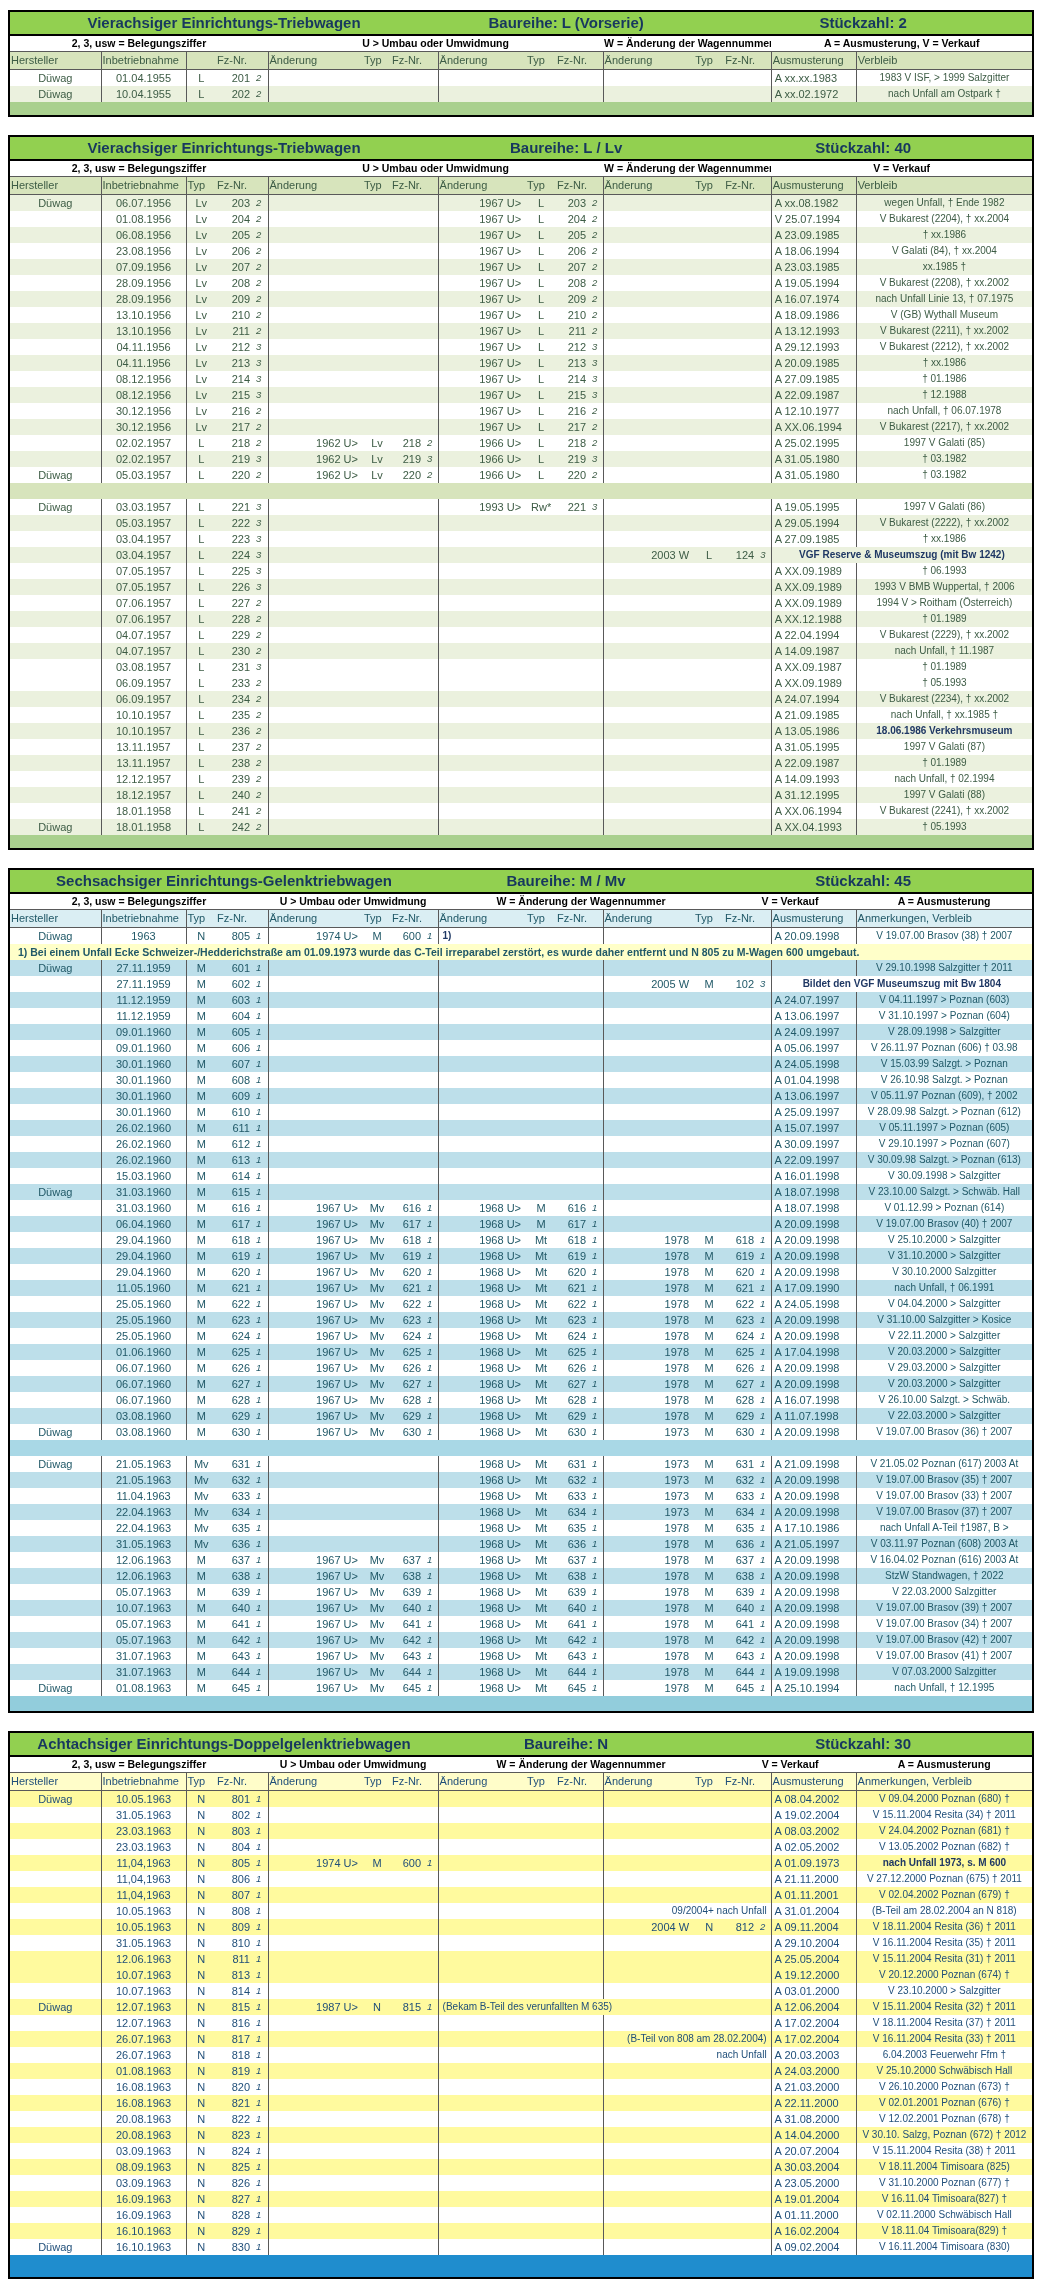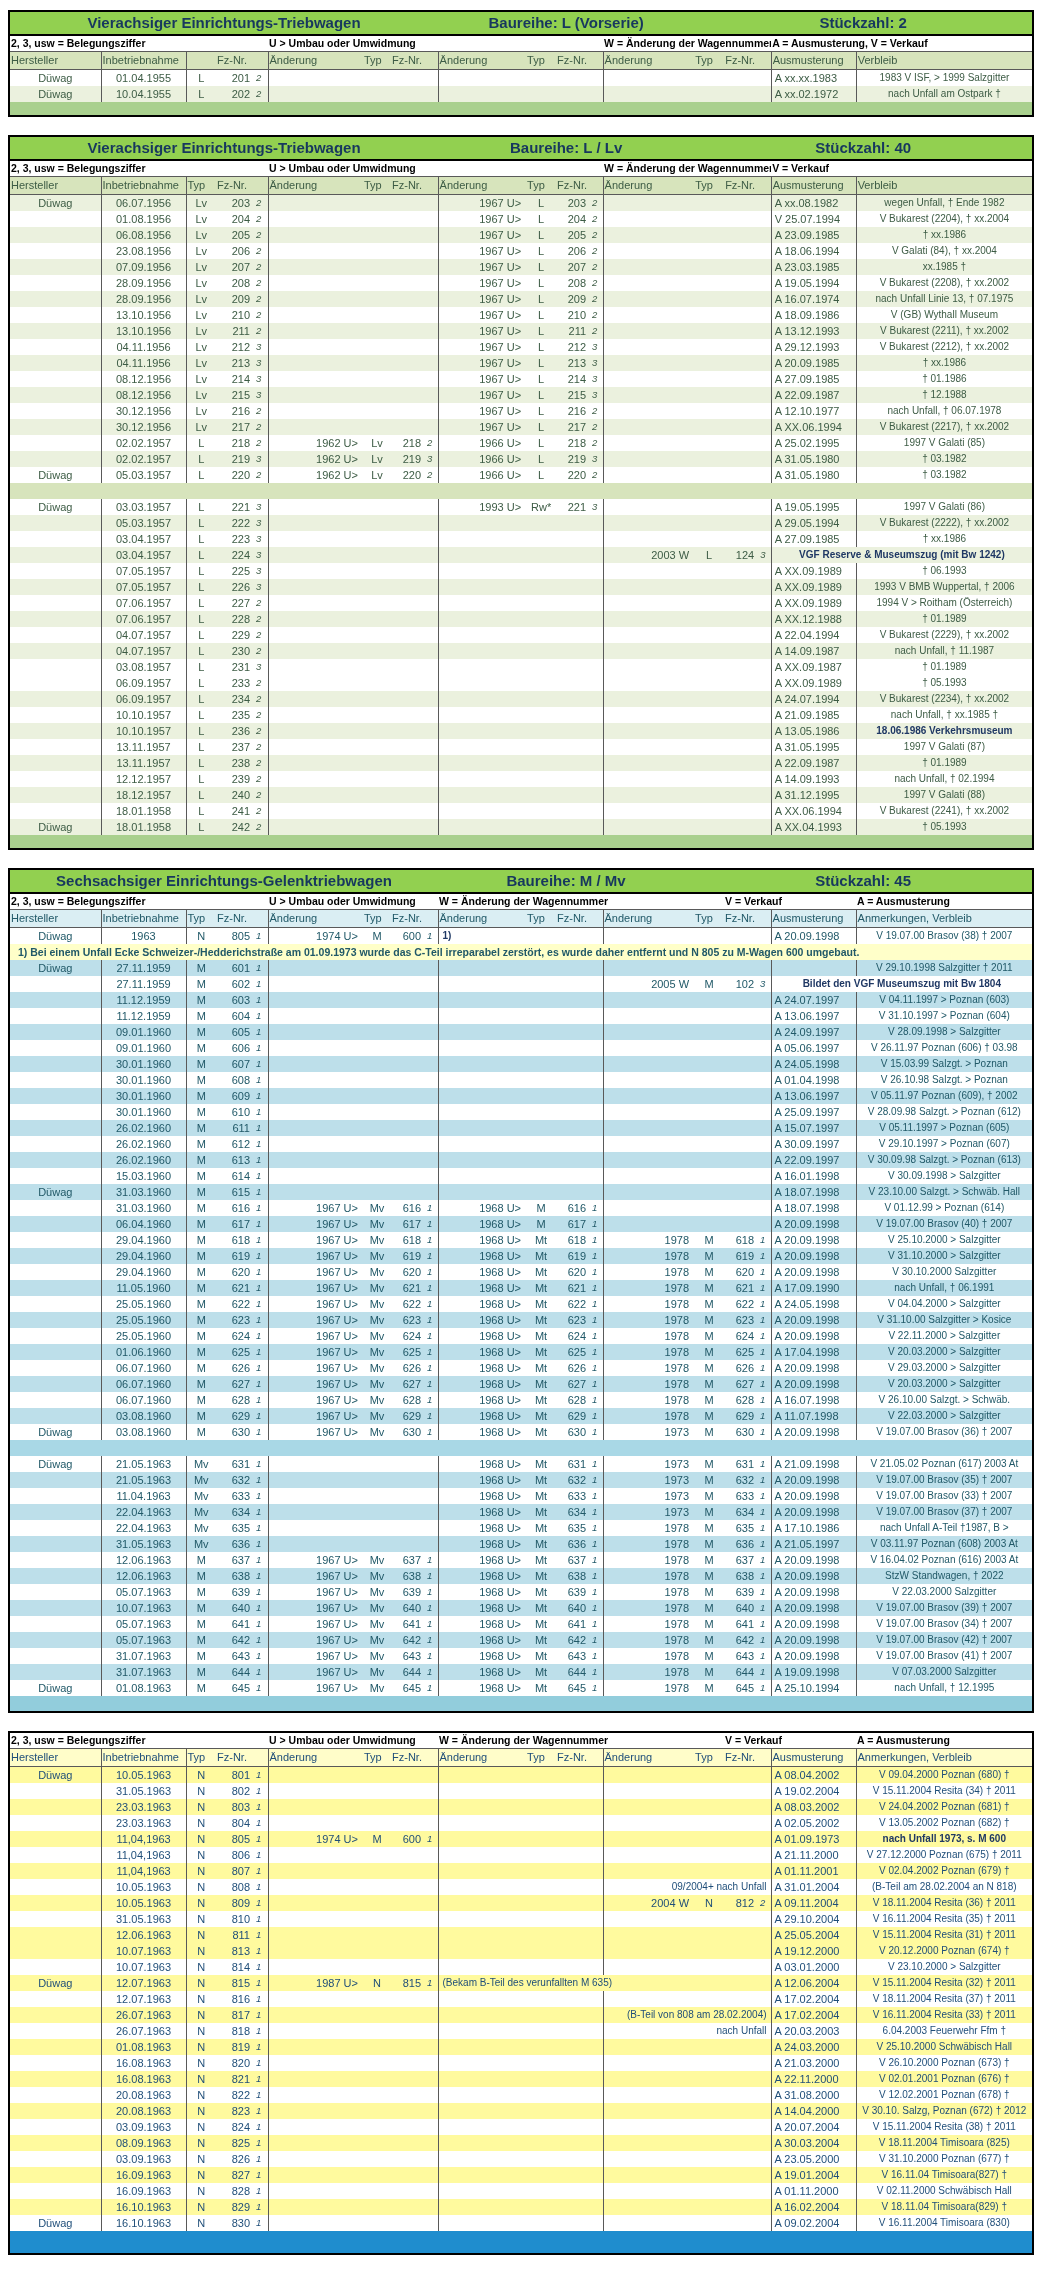--- a/index.html
+++ b/index.html
@@ -1,20 +1,20 @@
 <!DOCTYPE html>
 <html><head>
 <meta charset="utf-8">
 <style>
   html,body{margin:0;background:#FFFFFF;}
   body{width:1040px;box-sizing:border-box;padding:10px 8px;font-family:"Liberation Sans",sans-serif;}
   table{border-collapse:collapse;table-layout:fixed;width:1024px;border:2px solid #000;margin:0 0 18px 0;}
   td{height:16px;line-height:16px;font-size:11px;padding:0 1px;overflow:hidden;white-space:nowrap;color:var(--ink);}
   tr.title td{background:var(--titleBg);color:var(--titleInk);font-weight:bold;font-size:15px;height:22px;line-height:22px;text-align:center;border-bottom:2px solid #000;}
-  tr.legend td{background:#FFFFFF;color:#000;font-weight:bold;font-size:10.5px;height:15px;line-height:15px;border-bottom:1px solid #595959;}
+  tr.legend td{background:#FFFFFF;color:#000;font-weight:bold;font-size:10.5px;height:15px;line-height:15px;text-align:center;border-bottom:1px solid #595959;}
   tr.hdr td{background:var(--hdr);font-size:11px;height:17px;line-height:17px;border-bottom:1px solid #595959;}
   tr.alt td{background:var(--alt);}
   td.bR{border-right:1px solid #595959;}
   td.h,td.d,td.t{text-align:center;}
   td.f{text-align:right;padding-right:2px;}
   td.bz{font-style:italic;font-size:9.5px;padding-left:4px;}
   td.a{text-align:right;padding-right:5px;}
   td.ausm{padding-left:3px;}
   td.verb,td.spanCell{text-align:center;font-size:10px;}
   td.note{font-size:10px;}
@@ -2050,20 +2050,25 @@
         <col style="width: 32px;">
         <col style="width: 15px;">
         <col style="width: 91px;">
         <col style="width: 30px;">
         <col style="width: 32px;">
         <col style="width: 15px;">
         <col style="width: 85px;">
         <col style="width: 177px;">
       </colgroup>
       <tbody>
+        <tr class="title">
+          <td colspan="9">Achtachsiger Einrichtungs-Doppelgelenktriebwagen</td>
+          <td colspan="5">Baureihe:  N</td>
+          <td colspan="5">Stückzahl: 30</td>
+        </tr>
         <tr class="legend">
           <td colspan="5">2, 3, usw = Belegungsziffer</td>
           <td colspan="4">U &gt; Umbau oder Umwidmung</td>
           <td colspan="6">W = Änderung der Wagennummer</td>
           <td colspan="3">V = Verkauf</td>
           <td>A = Ausmusterung</td>
         </tr>
         <tr class="hdr">
           <td class="bR">Hersteller</td>
           <td class="bR">Inbetriebnahme</td>

